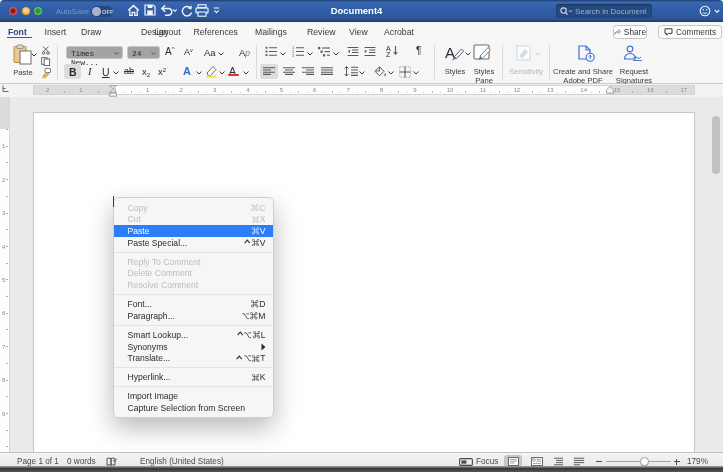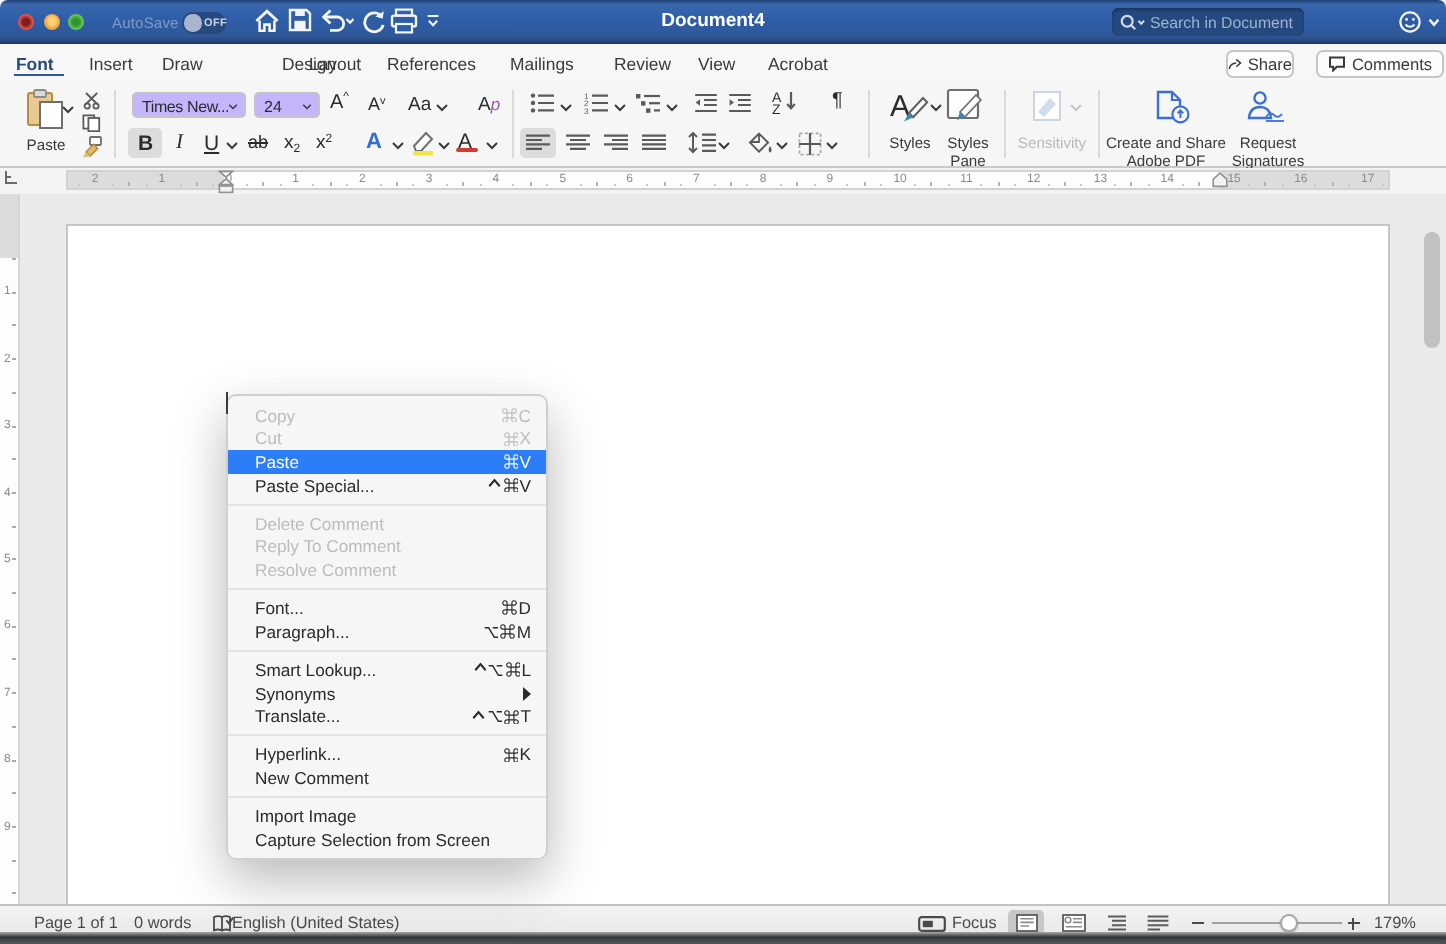--- a/index.html
+++ b/index.html
@@ -25,21 +25,21 @@
 #tabbar { left:0; top:22px; width:723px; height:18px; background:#f7f7f7; }
 .tab { position:absolute; top:26.6px; font-size:8.7px; color:#3a3a3c; }
 #tab-home { font-weight:bold; color:#26497e; }
 #homeline { left:7px; top:36.6px; width:25px; height:1.8px; background:#2d5ca0; }
 .pillbtn { position:absolute; top:24.5px; height:14.5px; border:1px solid #c6c6c6; border-radius:3.5px; background:#fcfcfc; font-size:8.3px; color:#3a3a3c; display:flex; align-items:center; justify-content:center; gap:3px; }
 
 #ribbon { left:0; top:40px; width:723px; height:43.5px; background:#f6f6f7; border-bottom:1px solid #c9c9c9; }
 .vsep { position:absolute; top:45px; height:34px; width:1px; background:#dadada; }
 .rlabel { position:absolute; font-size:7.6px; color:#3a3a3c; text-align:center; line-height:1.22; }
 .gray { color:#b9b9bc !important; }
-.combo { position:absolute; height:13px; background:#c4b5fd; border:1px solid #c4c4c6; border-radius:2.5px; font-size:8px; color:#2c2c2e; }
+.combo { position:absolute; height:13px; background:#a3a3a3; border:1px solid #c4c4c6; border-radius:2.5px; font-size:8px; color:#2c2c2e;font-family:Liberation Mono, monospace; }
 .combo .ct { position:absolute; left:4px; top:2.4px; }
 .chev { position:absolute; width:5px; height:3px; }
 .ricon { position:absolute; }
 .selbox { position:absolute; background:#dcdcdd; border-radius:2.5px; }
 
 #rulerzone { left:0; top:84px; width:723px; height:13px; background:#f3f3f3; }
 #ruler { position:absolute; left:33px; top:85px; width:662px; height:10px; background:#fdfdfd; border:1px solid #d2d2d2; overflow:hidden; }
 .rgray { position:absolute; top:0; height:100%; background:#dcdcdc; }
 .rnum { position:absolute; top:0.8px; font-size:6px; color:#8a8a8a; }
 .tick { position:absolute; bottom:0.8px; width:1px; height:2px; background:#b4b4b4; }
@@ -590,22 +590,22 @@
   <div class="mi">Paste Special...<span class="sc">
         <svg width="6.5" height="5" viewBox="0 0 8 6" style="margin:0 0.5px 2px 0;">
           <path d="M0.8 5 L4 1.2 L7.2 5" fill="none" stroke="#2b2b2b" stroke-width="1.3"></path>
         </svg>
         <svg width="7.5" height="7.5" viewBox="0 0 13 13" style="margin:0 0.5px;">
           <path d="M4.4 4.4 H8.6 V8.6 H4.4 Z M4.4 4.4 H3 A1.9 1.9 0 1 1 4.4 3 Z M8.6 4.4 V3 A1.9 1.9 0 1 1 10 4.4 Z M8.6 8.6 H10 A1.9 1.9 0 1 1 8.6 10 Z M4.4 8.6 V10 A1.9 1.9 0 1 1 3 8.6 Z" fill="none" stroke="#2b2b2b" stroke-width="1"></path>
         </svg>
         <span>V</span>
       </span></div>
   <div class="msep"></div>
+  <div class="mi dis">Reply To Comment</div>
   <div class="mi dis">Delete Comment</div>
-  <div class="mi dis">Reply To Comment</div>
   <div class="mi dis">Resolve Comment</div>
   <div class="msep"></div>
   <div class="mi">Font...<span class="sc">
         <svg width="7.5" height="7.5" viewBox="0 0 13 13" style="margin:0 0.5px;">
           <path d="M4.4 4.4 H8.6 V8.6 H4.4 Z M4.4 4.4 H3 A1.9 1.9 0 1 1 4.4 3 Z M8.6 4.4 V3 A1.9 1.9 0 1 1 10 4.4 Z M8.6 8.6 H10 A1.9 1.9 0 1 1 8.6 10 Z M4.4 8.6 V10 A1.9 1.9 0 1 1 3 8.6 Z" fill="none" stroke="#2b2b2b" stroke-width="1"></path>
         </svg>
         <span>D</span>
       </span></div>
   <div class="mi">Paragraph...<span class="sc">
         <svg width="7.5" height="6.5" viewBox="0 0 11 9" style="margin:0 0.5px;">
@@ -646,34 +646,33 @@
         </svg>
         <span>T</span>
       </span></div>
   <div class="msep"></div>
   <div class="mi">Hyperlink...<span class="sc">
         <svg width="7.5" height="7.5" viewBox="0 0 13 13" style="margin:0 0.5px;">
           <path d="M4.4 4.4 H8.6 V8.6 H4.4 Z M4.4 4.4 H3 A1.9 1.9 0 1 1 4.4 3 Z M8.6 4.4 V3 A1.9 1.9 0 1 1 10 4.4 Z M8.6 8.6 H10 A1.9 1.9 0 1 1 8.6 10 Z M4.4 8.6 V10 A1.9 1.9 0 1 1 3 8.6 Z" fill="none" stroke="#2b2b2b" stroke-width="1"></path>
         </svg>
         <span>K</span>
       </span></div>
-  <div class="mi">New Comment</div>
   <div class="msep"></div>
   <div class="mi">Import Image</div>
   <div class="mi">Capture Selection from Screen</div>
 </div>
 
 <div class="abs" id="statusbar">
   <span class="st" style="left:17px;">Page 1 of 1</span>
   <span class="st" style="left:67px;">0 words</span>
   <svg style="position:absolute; left:106px; top:3.5px;" width="11" height="10" viewBox="0 0 11 10">
       <path d="M1 1.5 Q3 0.6 5 1.5 V8.2 Q3 7.3 1 8.2 Z M5 1.5 Q7 0.6 9 1.5 V8.2 Q7 7.3 5 8.2 Z" fill="none" stroke="#4a4a4a" stroke-width="0.9"></path>
       <path d="M7.2 3.2 L8.4 4.6 L10.6 1.8" fill="none" stroke="#4a4a4a" stroke-width="1"></path>
     </svg>
-  <span class="st" style="left:116px;">English (United States)</span>
+  <span class="st" style="left:140px;">English (United States)</span>
   <svg style="position:absolute; left:459px; top:4.5px;" width="14" height="8" viewBox="0 0 14 8">
       <rect x="0.6" y="0.6" width="12.8" height="6.8" rx="1.2" fill="none" stroke="#4a4a4a" stroke-width="1.1"></rect>
       <rect x="2.4" y="2.4" width="5" height="3.2" fill="#4a4a4a"></rect>
     </svg>
   <span class="st" style="left:476px;">Focus</span>
   <div style="position:absolute; left:504px; top:1.8px; width:18px; height:12.5px; background:#c7c7c7; border-radius:2.5px;"></div>
   <svg style="position:absolute; left:507.5px; top:3.5px;" width="11" height="9" viewBox="0 0 11 9">
       <rect x="0.5" y="0.5" width="10" height="8" fill="#fff" stroke="#5c5c5c" stroke-width="0.9"></rect>
       <path d="M2.2 2.4 H8.8 M2.2 4.2 H8.8 M2.2 6 H6.5" stroke="#8c8c8c" stroke-width="0.8"></path>
     </svg>

